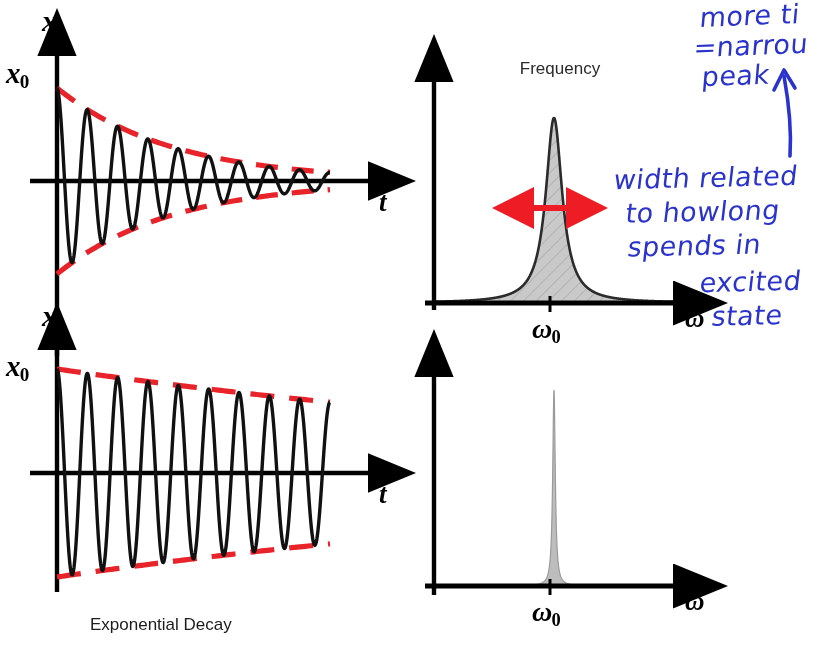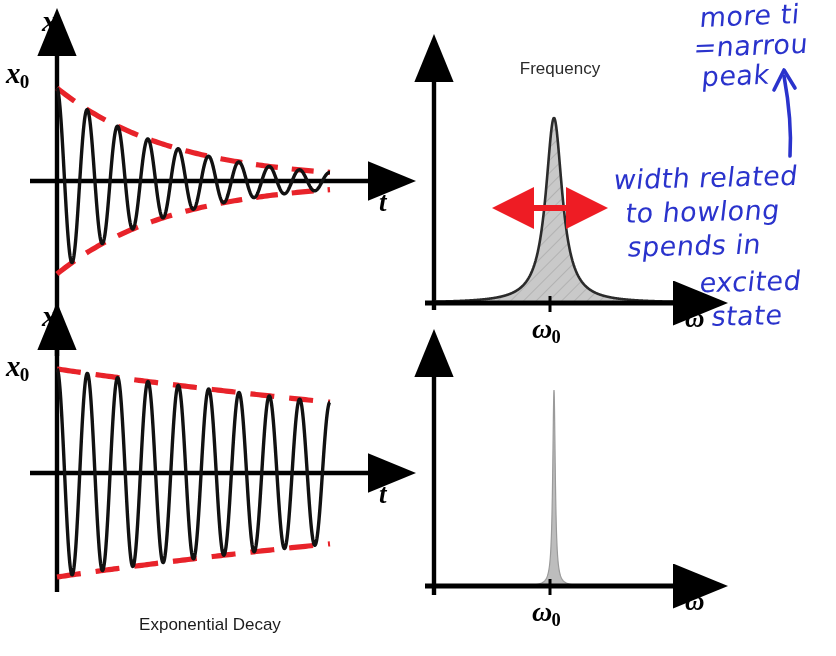--- a/index.html
+++ b/index.html
@@ -4,21 +4,21 @@
 <style>
   html,body{margin:0;padding:0;background:#ffffff;}
   body{width:836px;height:656px;overflow:hidden;
        font-family:"Liberation Sans",sans-serif;color:#1a1a1a;}
   #stage{position:relative;width:836px;height:656px;background:#fff;}
 
   .panel{position:absolute;}
   .ptitle{position:absolute;font-size:17px;color:#2b2b2b;
           text-align:center;white-space:nowrap;}
   .caption{position:absolute;font-size:17px;color:#1c1c1c;
-           text-align:center;white-space:nowrap;}
+           text-align:left;white-space:nowrap;}
 
   .axlabel{position:absolute;font-family:"Liberation Serif",serif;
            font-weight:bold;font-style:italic;color:#000;white-space:nowrap;}
   .axlabel .sub{font-size:.66em;font-style:normal;
                 vertical-align:-.28em;margin-left:-.04em;}
 
   .hand{position:absolute;color:#2a33cc;white-space:nowrap;
         font-family:"DejaVu Sans",sans-serif;
         font-size:27px;line-height:1.03;letter-spacing:.4px;
         transform:skewX(-7deg);}

